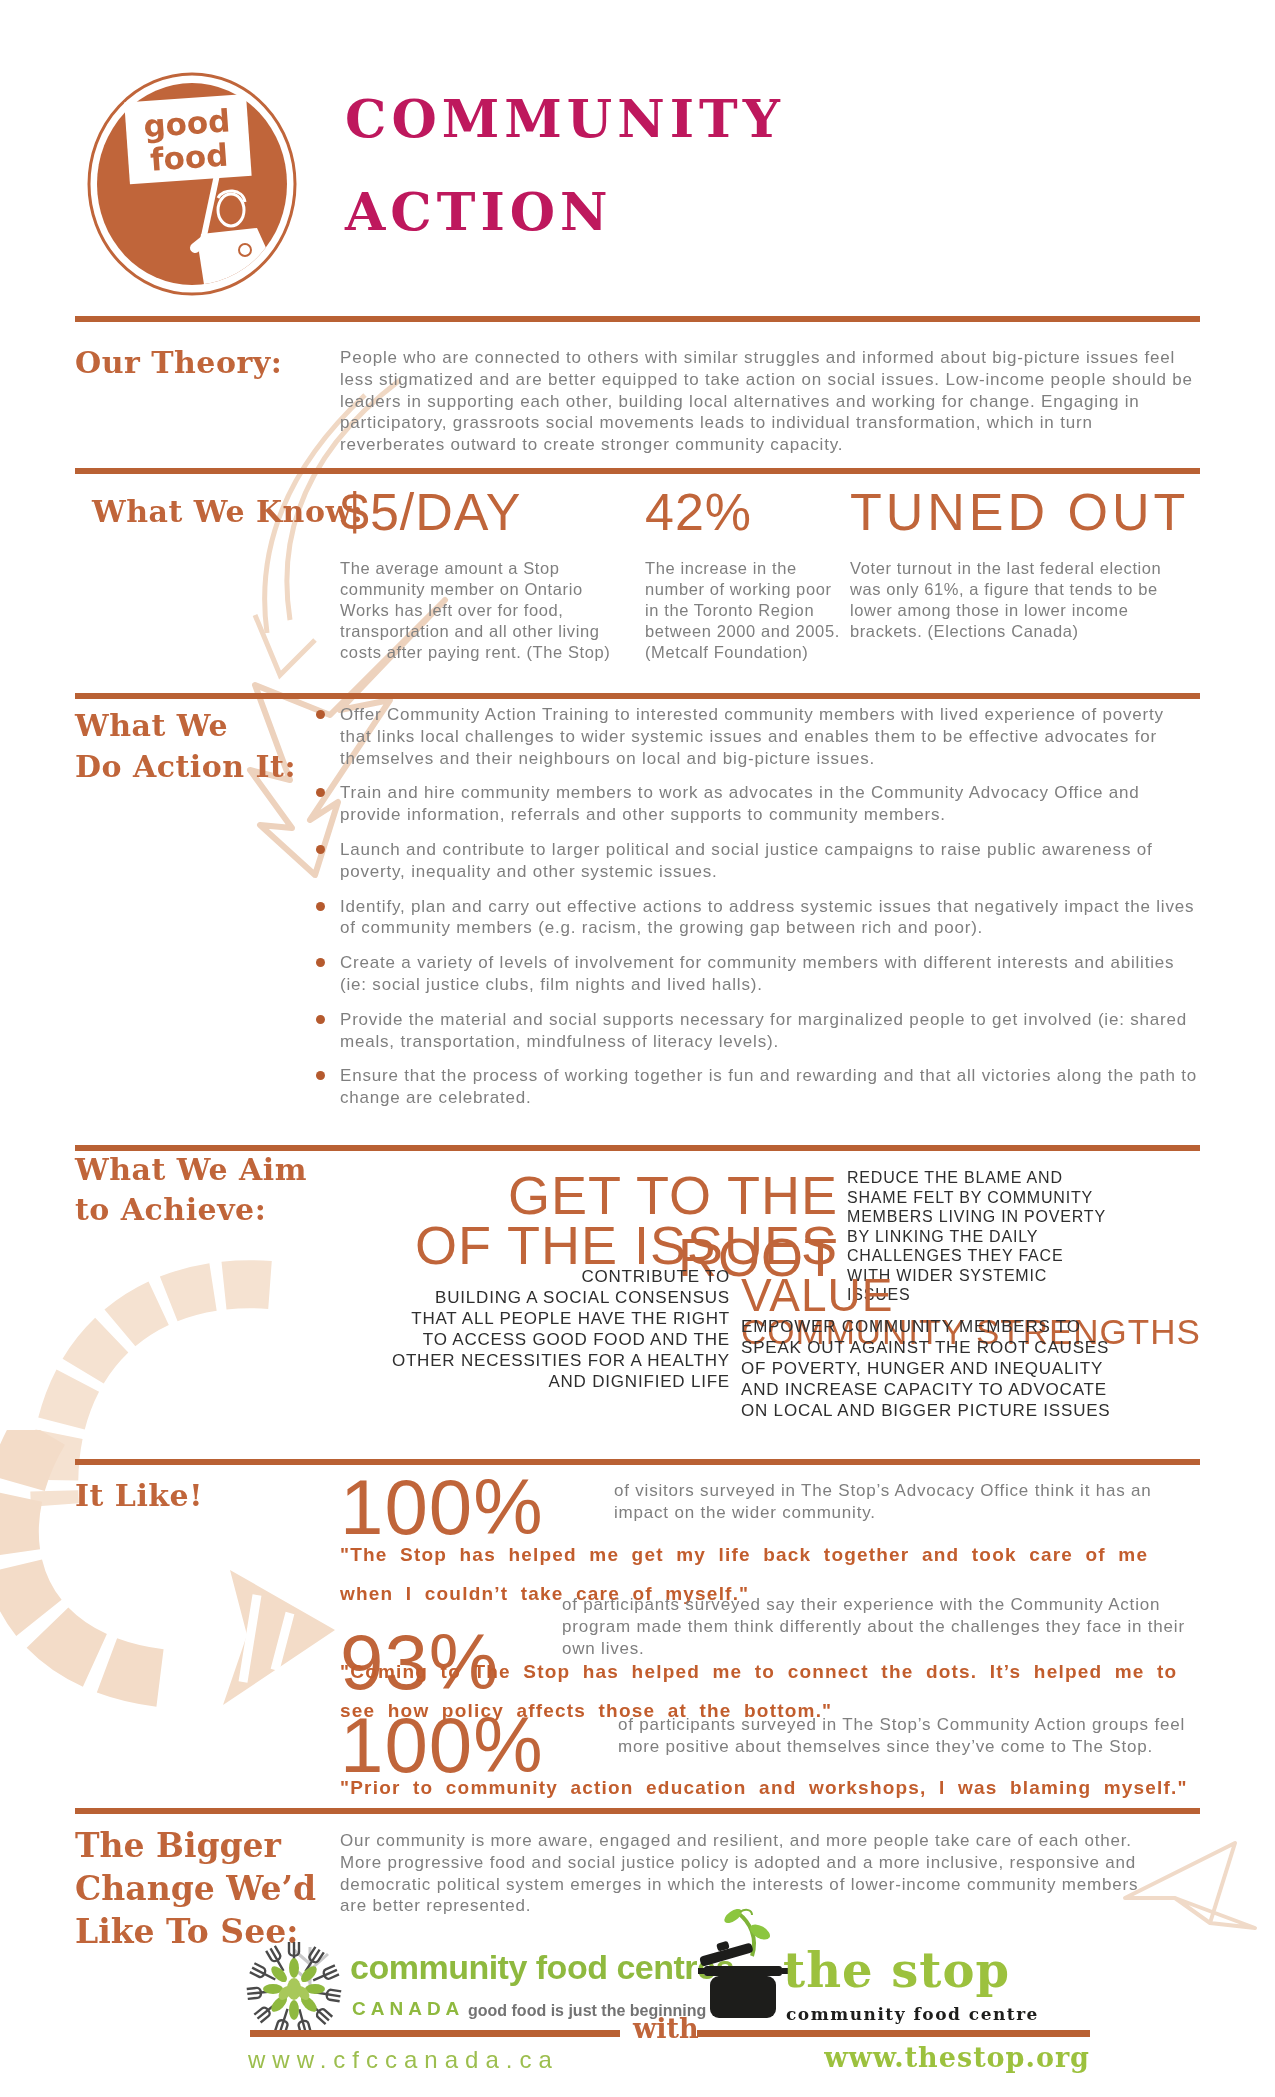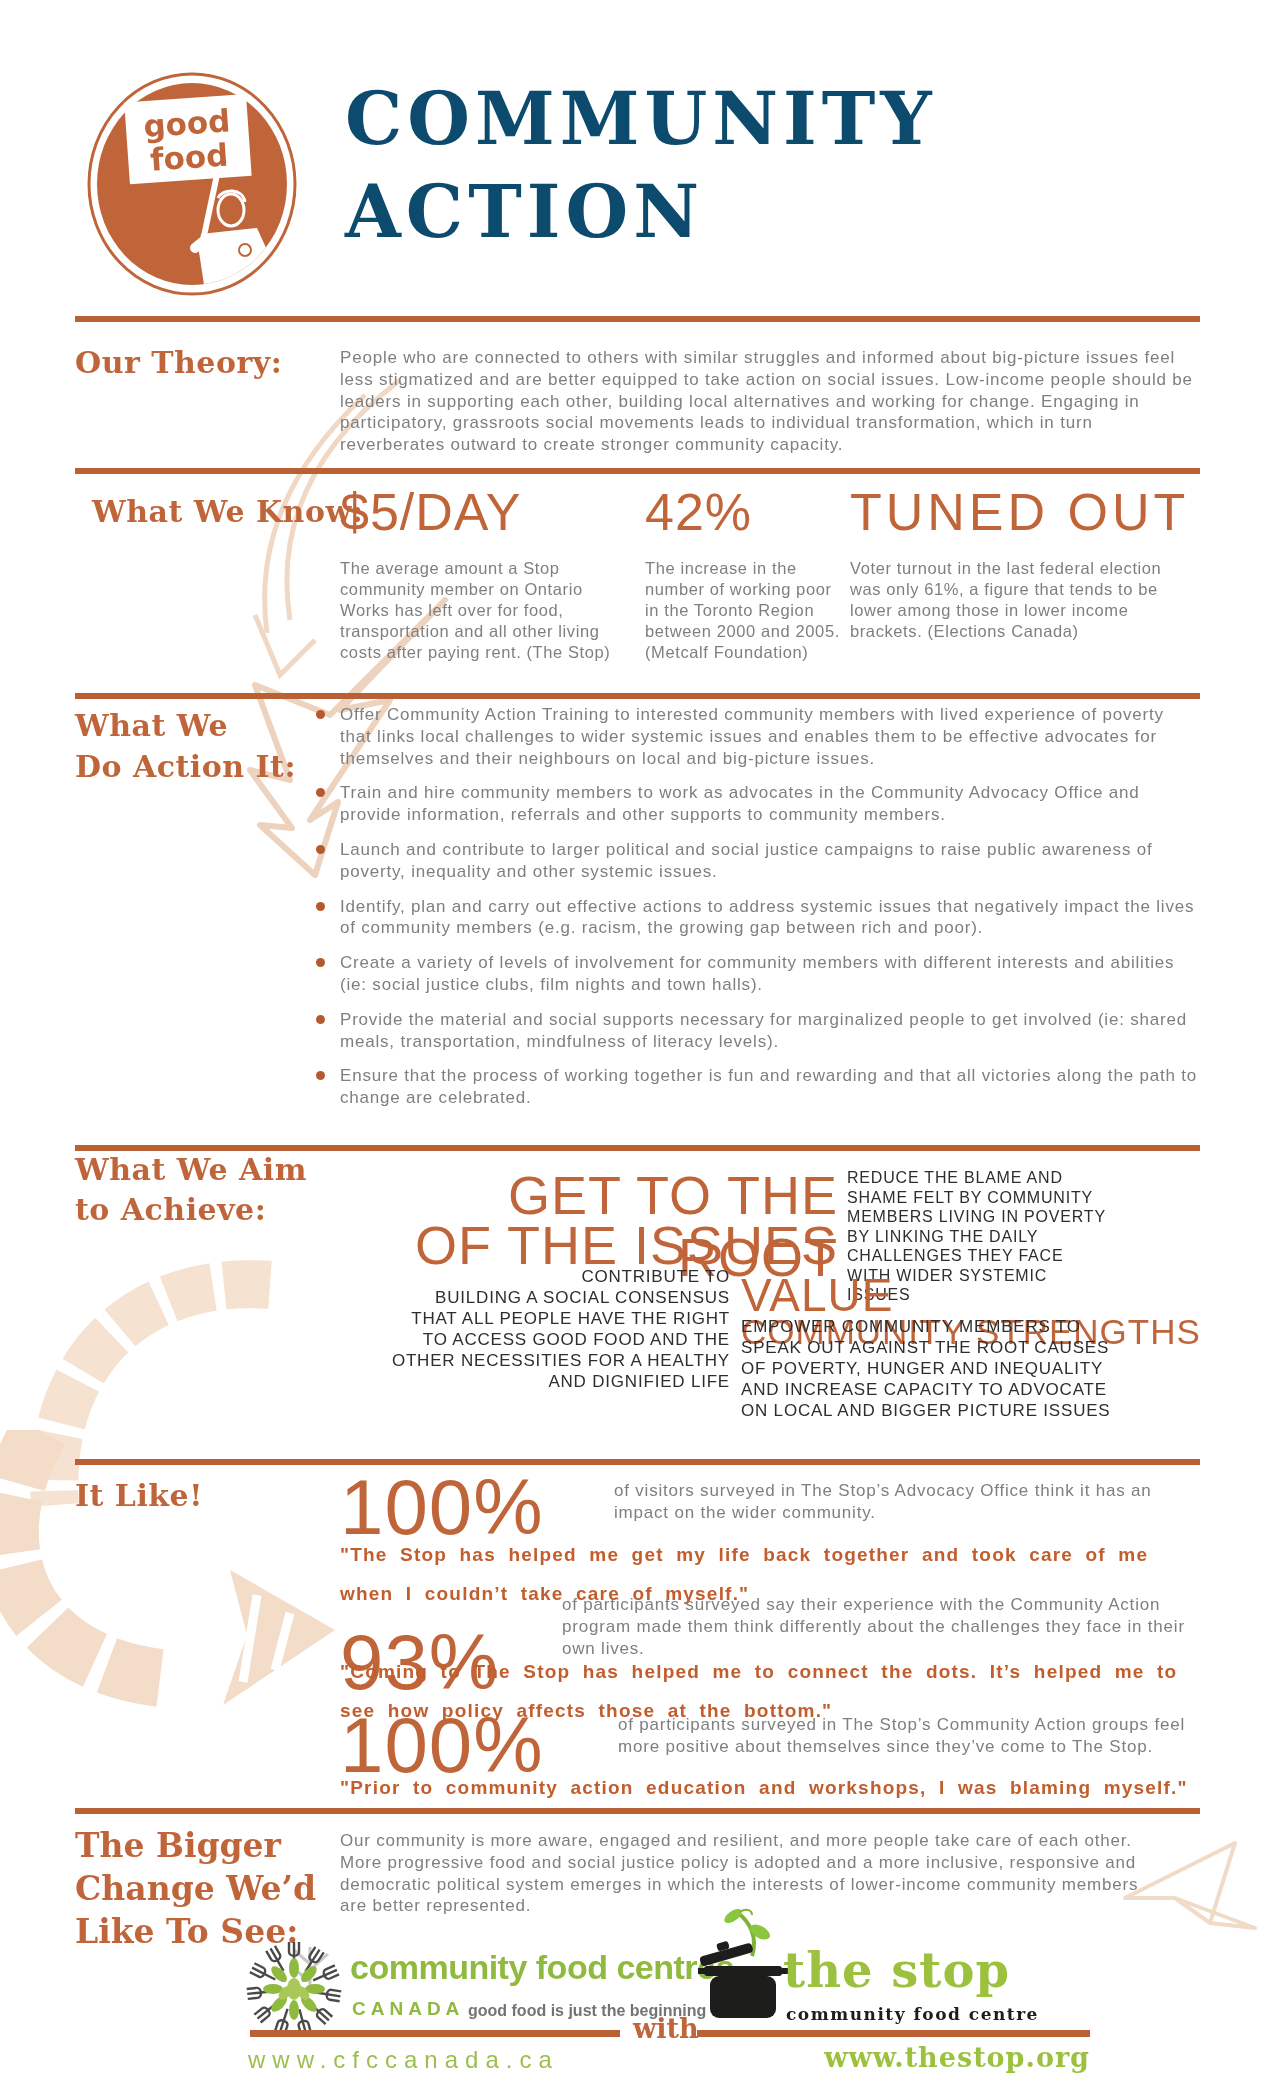--- a/index.html
+++ b/index.html
@@ -4,21 +4,21 @@
 <style>
   html,body{margin:0;padding:0;background:#fff;}
   .page{position:relative;width:1275px;height:2097px;background:#ffffff;overflow:hidden;
         font-family:"Liberation Sans",sans-serif;}
   .wm{position:absolute;z-index:0;}
   .layer{position:absolute;z-index:2;}
   
   .slab{font-family:"DejaVu Serif",serif;font-weight:bold;color:#C0653A;}
   .h-section{font-size:30px;letter-spacing:.5px;}
   
-  .title{font-size:72px;line-height:93px;letter-spacing:5px;color:#0c4a6e;}
+  .title{font-size:52px;line-height:93px;letter-spacing:5px;color:#be185d;}
   
   .body-txt{color:#7F7F7F;font-size:17px;line-height:21.8px;letter-spacing:.8px;}
   .small-txt{color:#7F7F7F;font-size:16.5px;line-height:21px;letter-spacing:.6px;}
   
   .bigstat{color:#C0653A;font-weight:100;letter-spacing:1px;}
   
   .caps{color:#2E2E2E;white-space:pre-line;letter-spacing:.8px;}
   
   .quote{color:#C25D2D;font-weight:bold;font-size:19px;line-height:39px;
          letter-spacing:1.2px;word-spacing:6px;}
@@ -132,21 +132,21 @@
     <div class="bullet-row">
       <div class="bullet-dot"></div>
       <div class="body-txt">Launch and contribute to larger political and social justice campaigns to raise public awareness of poverty, inequality and other systemic issues.</div>
     </div>
     <div class="bullet-row">
       <div class="bullet-dot"></div>
       <div class="body-txt">Identify, plan and carry out effective actions to address systemic issues that negatively impact the lives of community members (e.g. racism, the growing gap between rich and poor).</div>
     </div>
     <div class="bullet-row">
       <div class="bullet-dot"></div>
-      <div class="body-txt">Create a variety of levels of involvement for community members with different interests and abilities (ie: social justice clubs, film nights and town halls).</div>
+      <div class="body-txt">Create a variety of levels of involvement for community members with different interests and abilities (ie: social justice clubs, film nights and lived halls).</div>
     </div>
     <div class="bullet-row">
       <div class="bullet-dot"></div>
       <div class="body-txt">Provide the material and social supports necessary for marginalized people to get involved (ie: shared meals, transportation, mindfulness of literacy levels).</div>
     </div>
     <div class="bullet-row">
       <div class="bullet-dot"></div>
       <div class="body-txt">Ensure that the process of working together is fun and rewarding and that all victories along the path to change are celebrated.</div>
     </div>
   </div>

